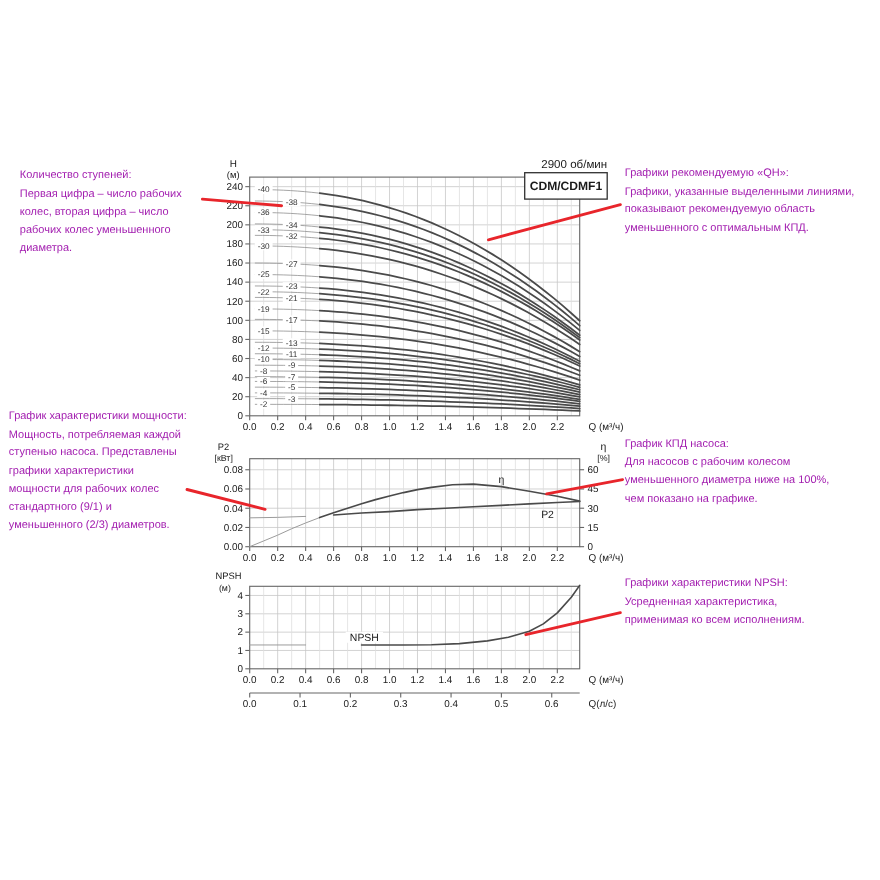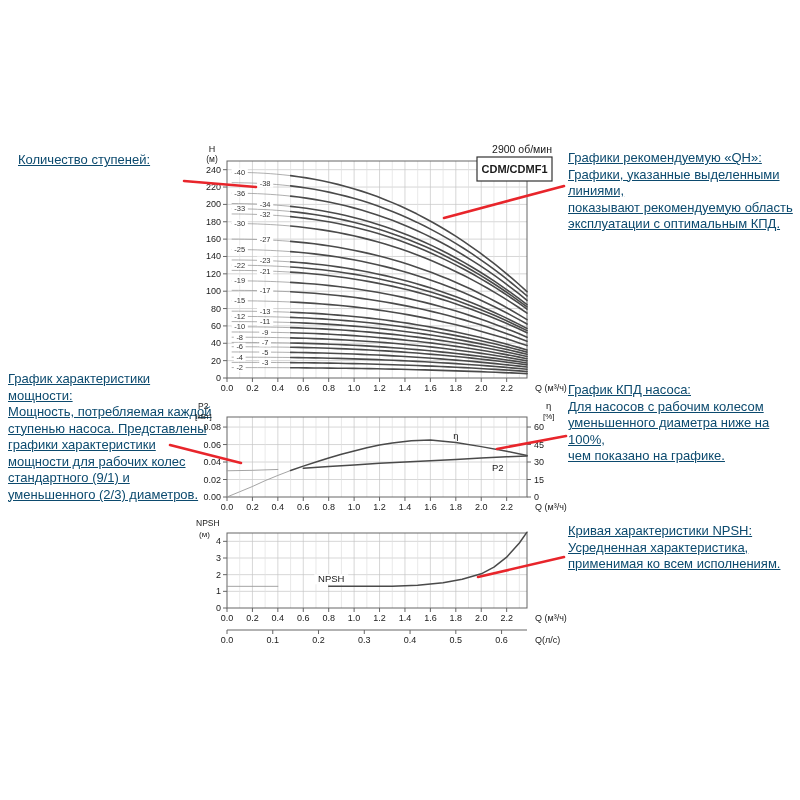--- a/index.html
+++ b/index.html
@@ -1,57 +1,61 @@
 <!DOCTYPE html>
 <html><head>
 <meta charset="utf-8">
 <style>
   html,body{margin:0;padding:0;background:#fff;}
   .page{position:relative;width:800px;height:800px;background:#ffffff;overflow:hidden;
         font-family:"Liberation Sans",sans-serif;}
-  .note{position:absolute;font-size:13px;line-height:16.5px;color:#0c4a6e;text-decoration:underline;}
+  .note{position:absolute;font-size:10px;line-height:16.5px;color:#a21caf;}
   .note .nt, .note .nb{white-space:pre-line;}
   .chart{position:absolute;overflow:visible;}
   .overlay{position:absolute;left:0;top:0;pointer-events:none;z-index:6;}
 </style>
 </head>
 <body>
 
 <div class="page">
 
   <div class="note" style="left:18px;top:152px;width:200px;">
     <div class="nt">Количество ступеней:</div>
+    <div class="nb">Первая цифра – число рабочих
+колес, вторая цифра – число
+рабочих колес уменьшенного
+диаметра.</div>
   </div>
 
   <div class="note" style="left:8px;top:371px;width:205px;">
     <div class="nt">График характеристики мощности:</div>
     <div class="nb">Мощность, потребляемая каждой
 ступенью насоса. Представлены
 графики характеристики
 мощности для рабочих колес
 стандартного (9/1) и
 уменьшенного (2/3) диаметров.</div>
   </div>
 
   <div class="note" style="left:568px;top:150px;width:232px;">
     <div class="nt">Графики рекомендуемую «QH»:</div>
     <div class="nb">Графики, указанные выделенными линиями,
 показывают рекомендуемую область
-эксплуатации с оптимальным КПД.</div>
+уменьшенного с оптимальным КПД.</div>
   </div>
 
-  <div class="note" style="left:568px;top:382px;width:232px;">
+  <div class="note" style="left:568px;top:396px;width:232px;">
     <div class="nt">График КПД насоса:</div>
     <div class="nb">Для насосов с рабочим колесом
 уменьшенного диаметра ниже на 100%,
 чем показано на графике.</div>
   </div>
 
   <div class="note" style="left:568px;top:523px;width:232px;">
-    <div class="nt">Кривая характеристики NPSH:</div>
+    <div class="nt">Графики характеристики NPSH:</div>
     <div class="nb">Усредненная характеристика,
 применимая ко всем исполнениям.</div>
   </div>
 
   <svg id="chart-qh" class="chart" style="left:190px;top:140px;" width="390" height="258">
       <line x1="33" y1="238" x2="37" y2="238" stroke="#666666" stroke-width="1"></line>
       <text x="31" y="241" font-size="9" text-anchor="end" font-family="&quot;Liberation Sans&quot;,sans-serif" fill="#1a1a1a" font-weight="normal">0</text>
       <line x1="37" y1="220.64" x2="337" y2="220.64" stroke="#c6c6c6" stroke-width="0.7"></line>
       <line x1="33" y1="220.64" x2="37" y2="220.64" stroke="#666666" stroke-width="1"></line>
       <text x="31" y="223.64" font-size="9" text-anchor="end" font-family="&quot;Liberation Sans&quot;,sans-serif" fill="#1a1a1a" font-weight="normal">20</text>

